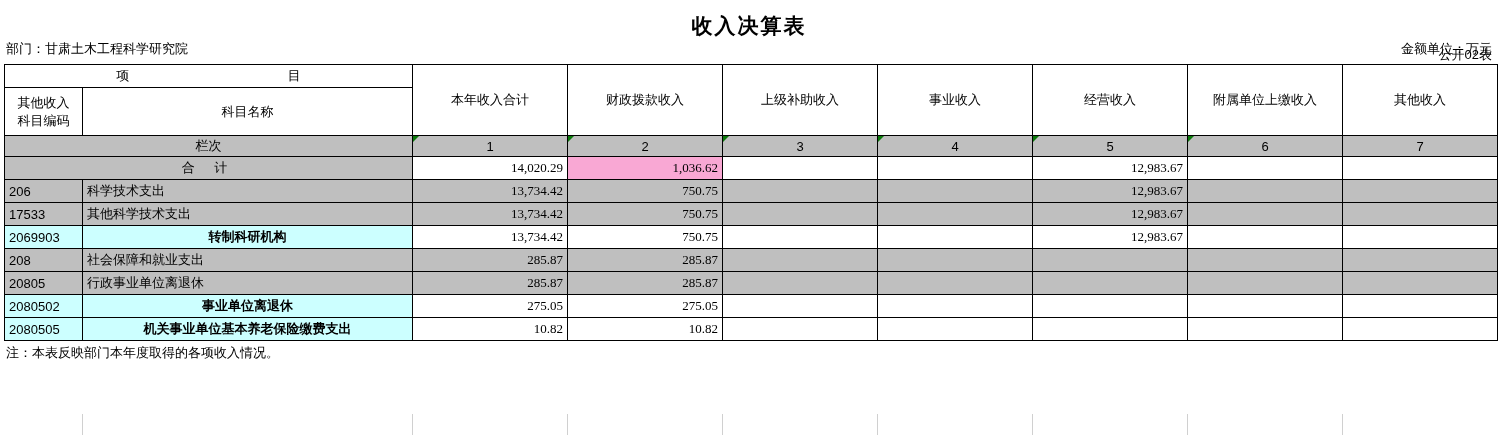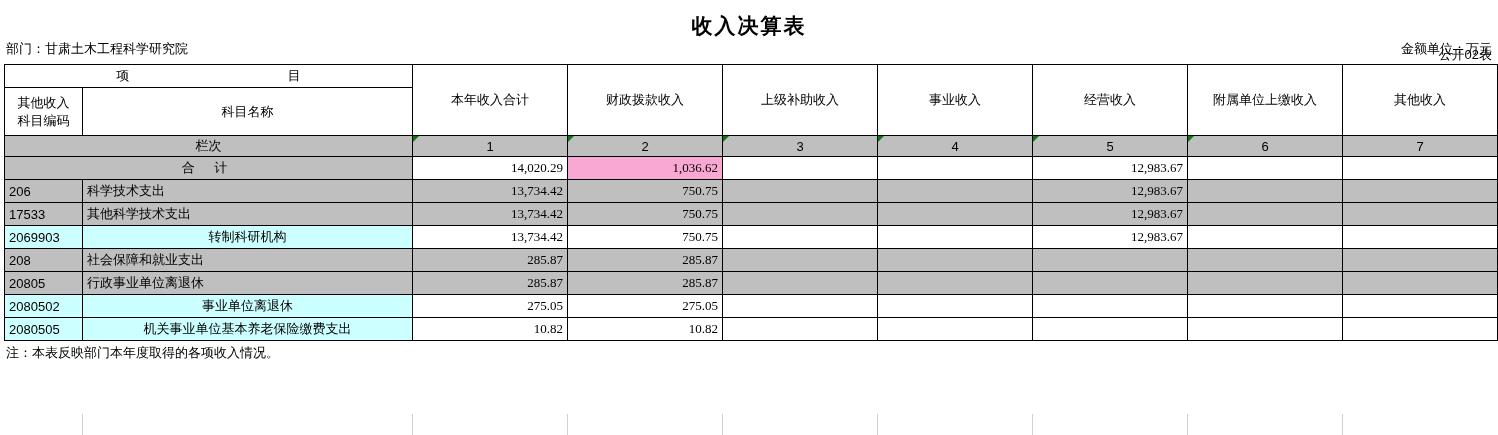--- a/index.html
+++ b/index.html
@@ -137,21 +137,21 @@
   }
   td.code.plain {
     font-weight: normal;
   }
   td.namecell {
     text-align: left;
     padding-left: 6px;
     font-weight: bold;
   }
   td.namecell.indent {
-    font-weight: normal;
+    font-weight: bold;
     text-align: center;
   }
   .green-mark {
     position: absolute;
     left: 0;
     top: 0;
     width: 0;
     height: 0;
     border-top: 6px solid #0b7a0b;
     border-right: 6px solid transparent;

